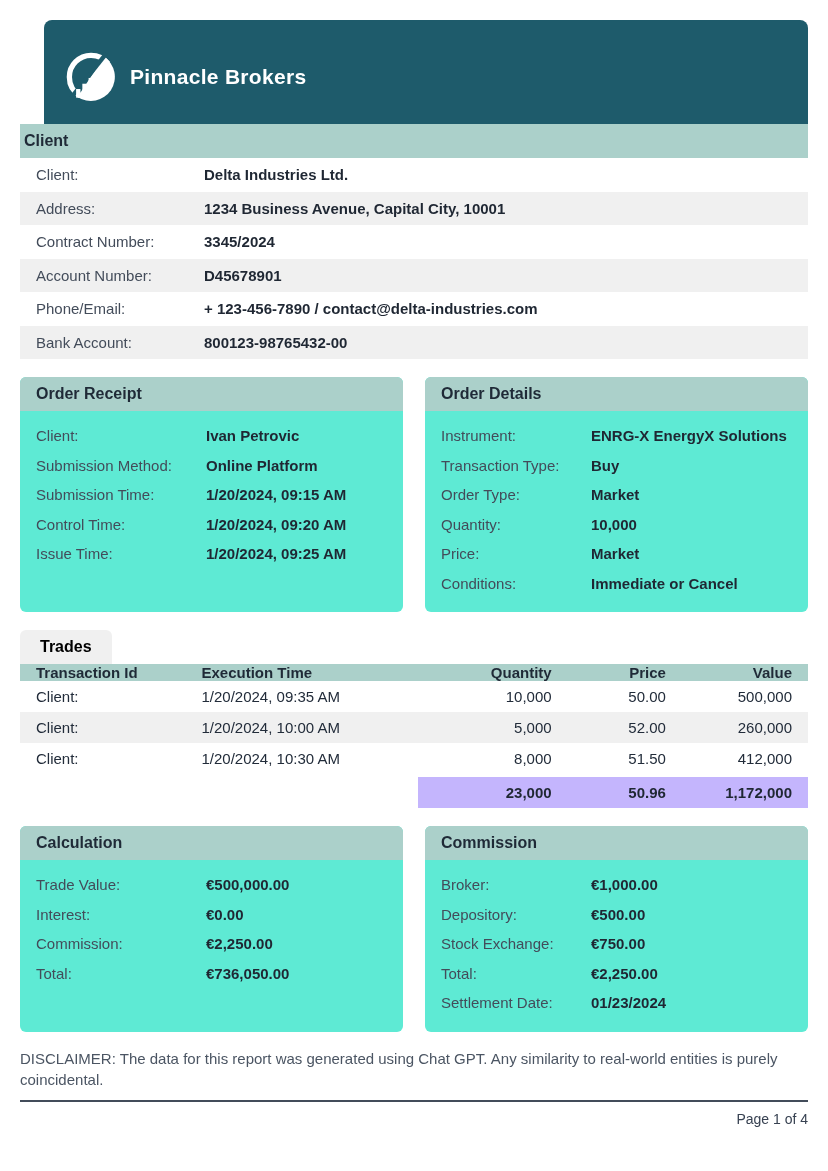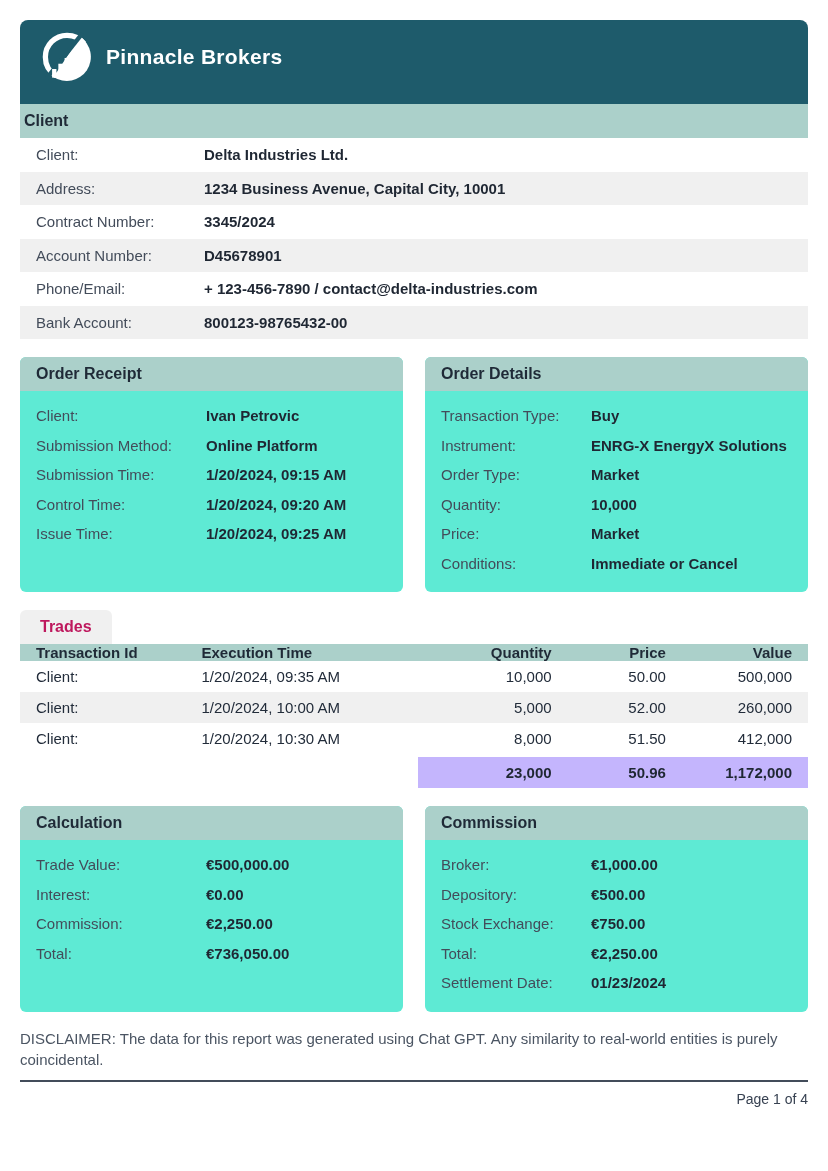--- a/index.html
+++ b/index.html
@@ -8,21 +8,22 @@
     width:828px; min-height:1171px; margin:0 auto;
     font-family:"Liberation Sans", sans-serif;
     color:#222c3a;
   }
   .page { padding:20px 20px 0 20px; }
 
   
   .report-header {
     background:#1e5b6b;
     border-radius:8px 8px 0 0;
-    padding:12px 22px 22px 22px;
+    padding:32px 22px 22px 22px;
+    margin-left:24px;
   }
   .brand-row { display:flex; align-items:center; gap:14px; }
   .logo { width:50px; height:50px; flex:0 0 auto; }
   .brand-name {
     color:#ffffff; font-size:21px; font-weight:bold; letter-spacing:.3px;
   }
   .report-title {
     margin-top:16px; text-align:center;
     color:#ffffff; font-size:29px; font-weight:bold; letter-spacing:.2px;
   }
@@ -56,21 +57,21 @@
     display:flex; align-items:baseline;
     padding:5px 0; font-size:15px; line-height:19.5px;
   }
   .card-row .k { flex:0 0 170px; color:#434c5a; }
   .card--narrowlabel .card-row .k { flex-basis:150px; }
   .card-row .v { font-weight:bold; color:#1f2733; }
 
   
   .trades-wrap { margin-top:18px; }
   .trades-tab {
-    display:inline-block; background:#f0f0f0; color:#be185d;
+    display:inline-block; background:#f0f0f0; color:#000000;
     font-size:16px; font-weight:bold;
     padding:8px 20px; border-radius:6px 6px 0 0;
   }
   table.trades { width:100%; border-collapse:collapse; table-layout:fixed; }
   table.trades th {
     background:#abd0ca; color:#1f2a37;
     font-size:15px; font-weight:bold; padding:0 16px; text-align:left;
   }
   table.trades td {
     font-size:15px; padding:7px 16px; color:#222c3a; text-align:left;
@@ -165,26 +166,26 @@
           <span class="k">Issue Time:</span>
           <span class="v">1/20/2024, 09:25 AM</span>
         </div>
       </div>
     </div>
 
     <div class="card card--narrowlabel">
       <div class="card-header">Order Details</div>
       <div class="card-body">
         <div class="card-row">
+          <span class="k">Instrument:</span>
+          <span class="v">ENRG-X EnergyX Solutions</span>
+        </div>
+        <div class="card-row">
           <span class="k">Transaction Type:</span>
           <span class="v">Buy</span>
-        </div>
-        <div class="card-row">
-          <span class="k">Instrument:</span>
-          <span class="v">ENRG-X EnergyX Solutions</span>
         </div>
         <div class="card-row">
           <span class="k">Order Type:</span>
           <span class="v">Market</span>
         </div>
         <div class="card-row">
           <span class="k">Quantity:</span>
           <span class="v">10,000</span>
         </div>
         <div class="card-row">

